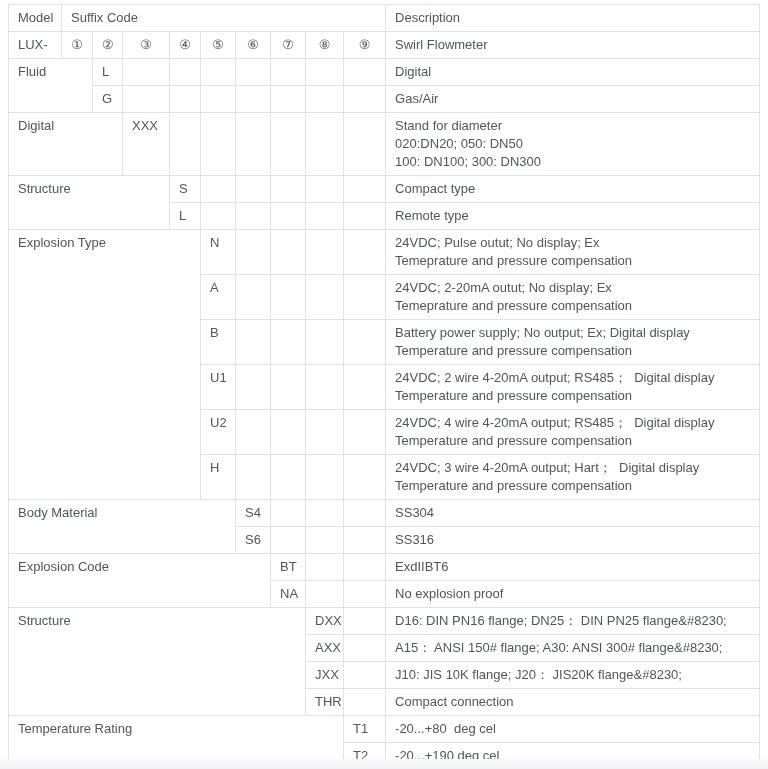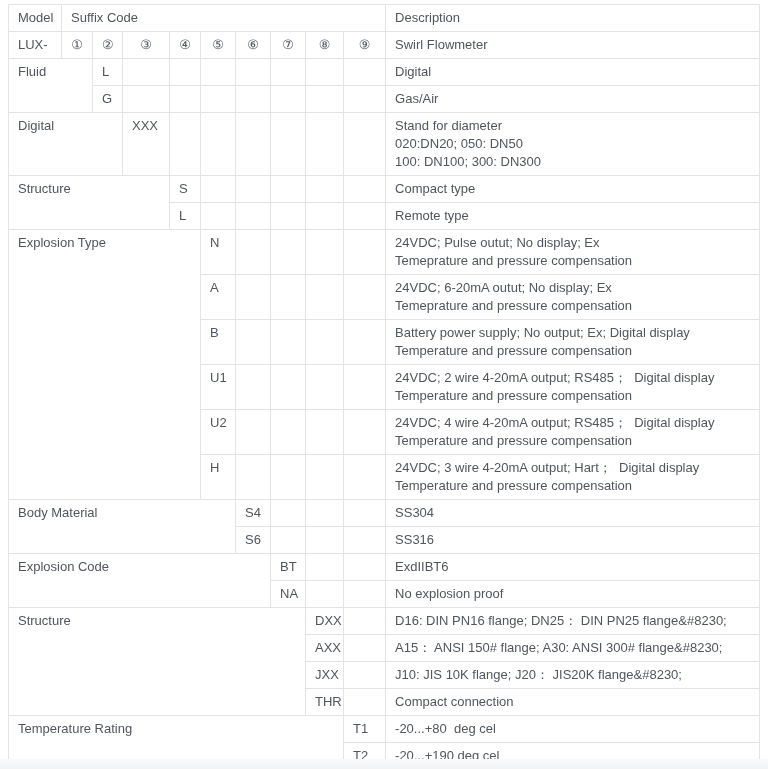--- a/index.html
+++ b/index.html
@@ -152,21 +152,21 @@
           <td></td>
     <td class="desc">24VDC; Pulse outut; No display; Ex
 Temeprature and pressure compensation</td>
   </tr>
   <tr>
     <td class="code">A</td>
     <td></td>
           <td></td>
           <td></td>
           <td></td>
-    <td class="desc">24VDC; 6-20mA outut; No display; Ex
+    <td class="desc">24VDC; 2-20mA outut; No display; Ex
 Temeprature and pressure compensation</td>
   </tr>
   <tr>
     <td class="code">B</td>
     <td></td>
           <td></td>
           <td></td>
           <td></td>
     <td class="desc">Battery power supply; No output; Ex; Digital display
 Temperature and pressure compensation</td>

